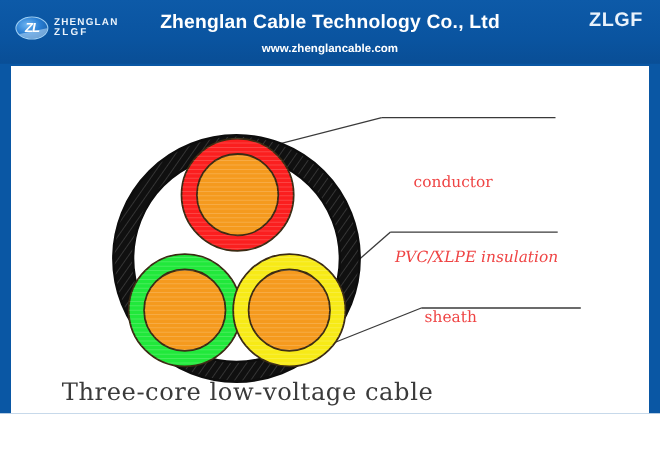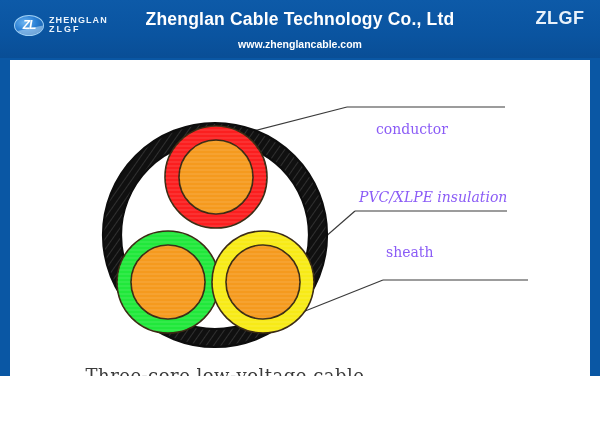--- a/index.html
+++ b/index.html
@@ -141,37 +141,38 @@
     background: #ffffff;
   }
   #stage {
     position: absolute;
     left: 0; top: 0;
     width: 580px;
     height: 348px;
   }
   .label {
     position: absolute;
-    color: #8b5cf6;
+    color: #ef4444;
     font-family: "DejaVu Serif", serif;
     font-size: 14px;
     white-space: nowrap;
+    margin-top: 37px;
   }
   #label-conductor { left: 366px; top: 61px; }
   #label-insulation { left: 349px; top: 129px; font-style: italic; }
   #label-sheath     { left: 376px; top: 184px; }
   #caption {
     position: absolute;
     left: 0;
-    top: 305px;
+    top: 285px;
     width: 430px;
     text-align: center;
     color: #3a3a3a;
     font-family: "DejaVu Serif", serif;
-    font-size: 18px;
+    font-size: 22px;
     letter-spacing: 0.5px;
     white-space: nowrap;
   }
 </style>
 </head>
 <body>
 
 <div id="page">
 
   <div id="header">

